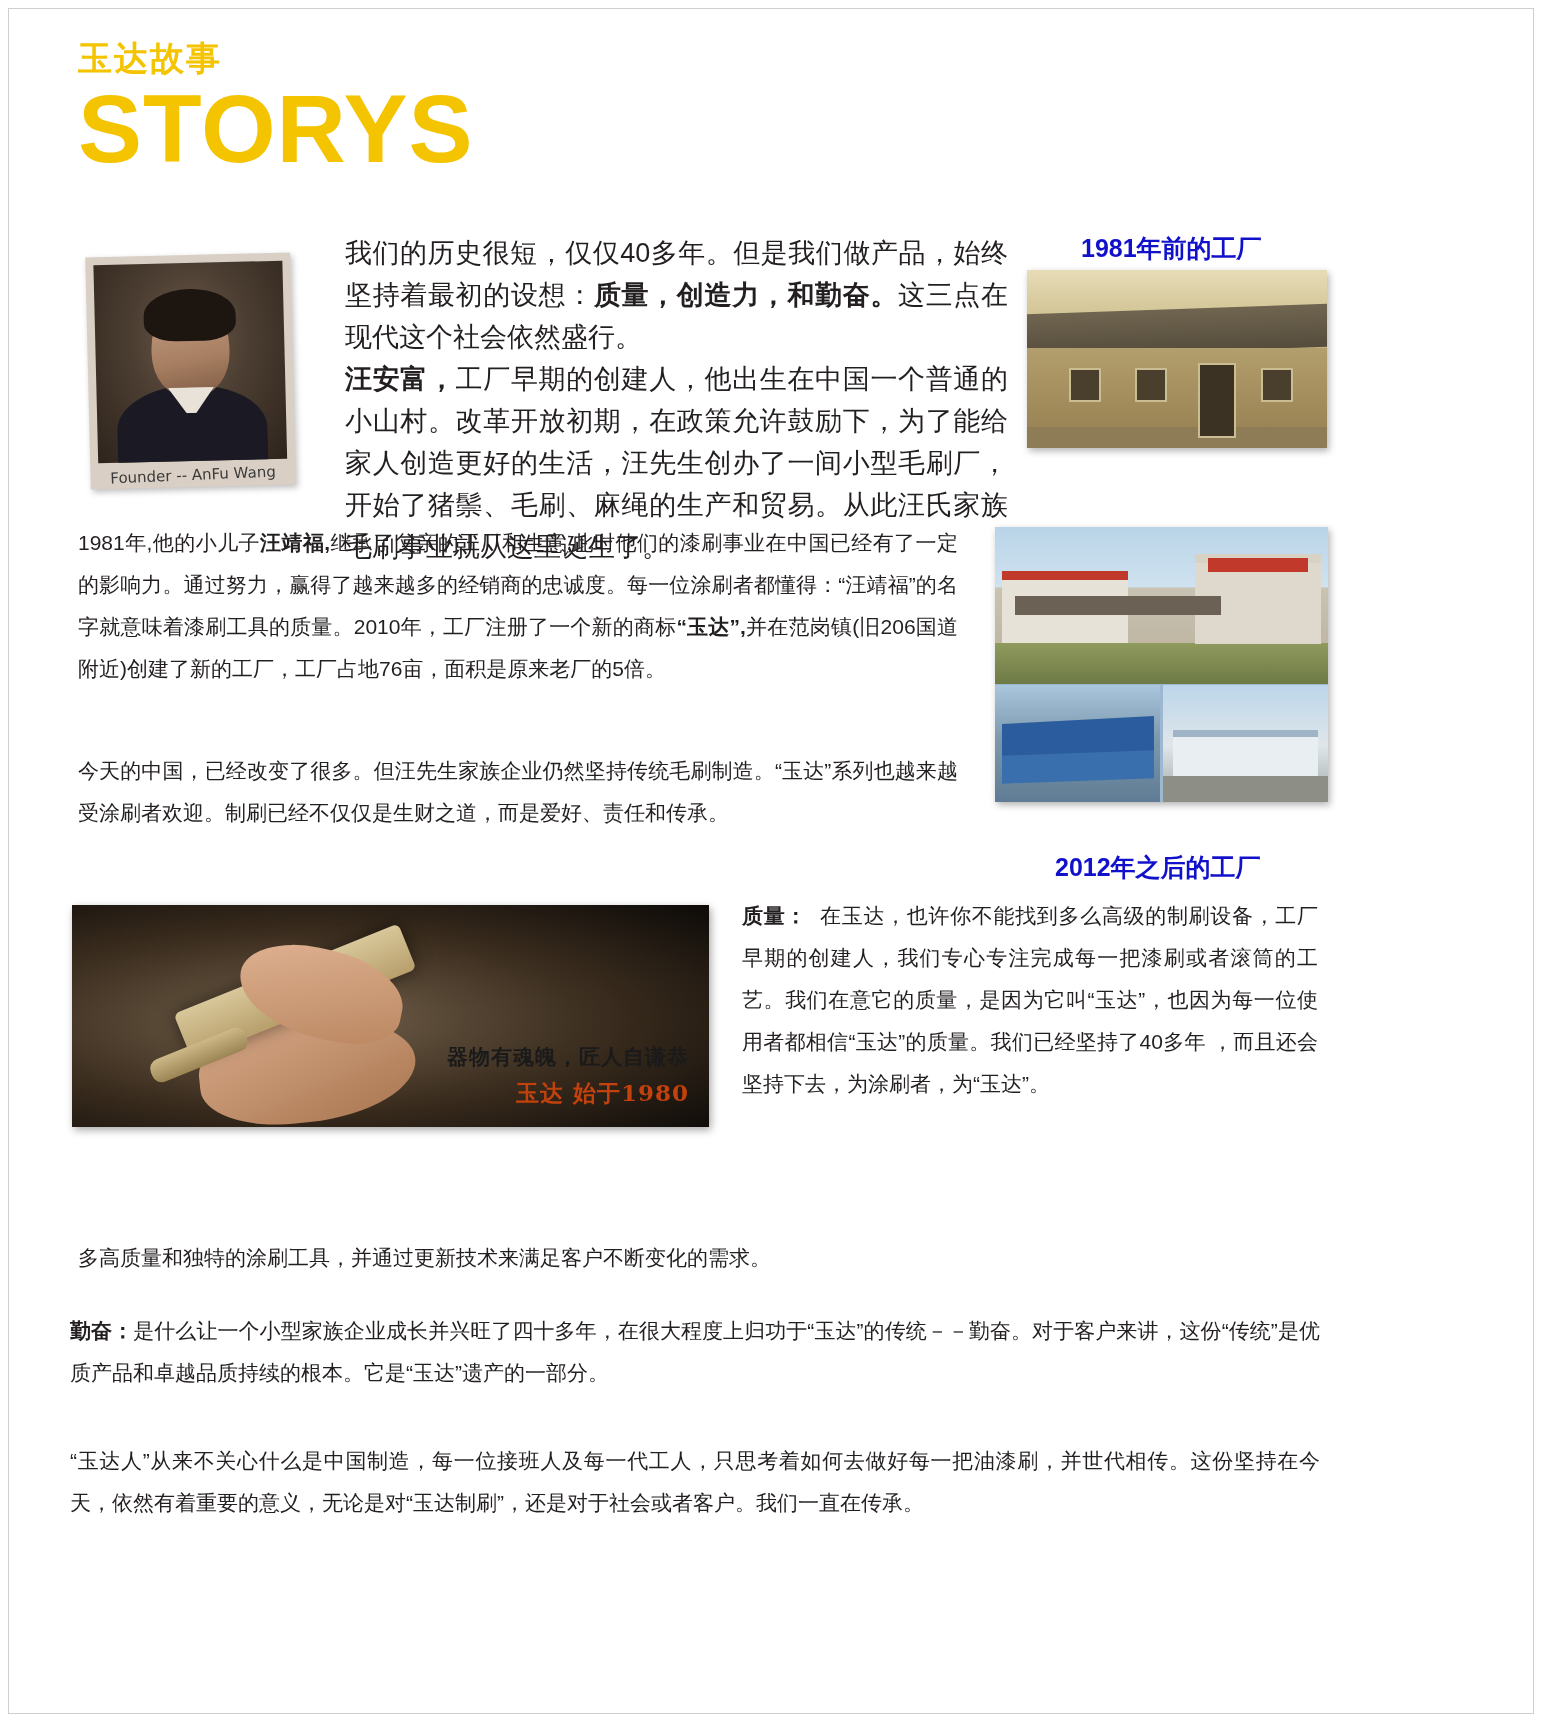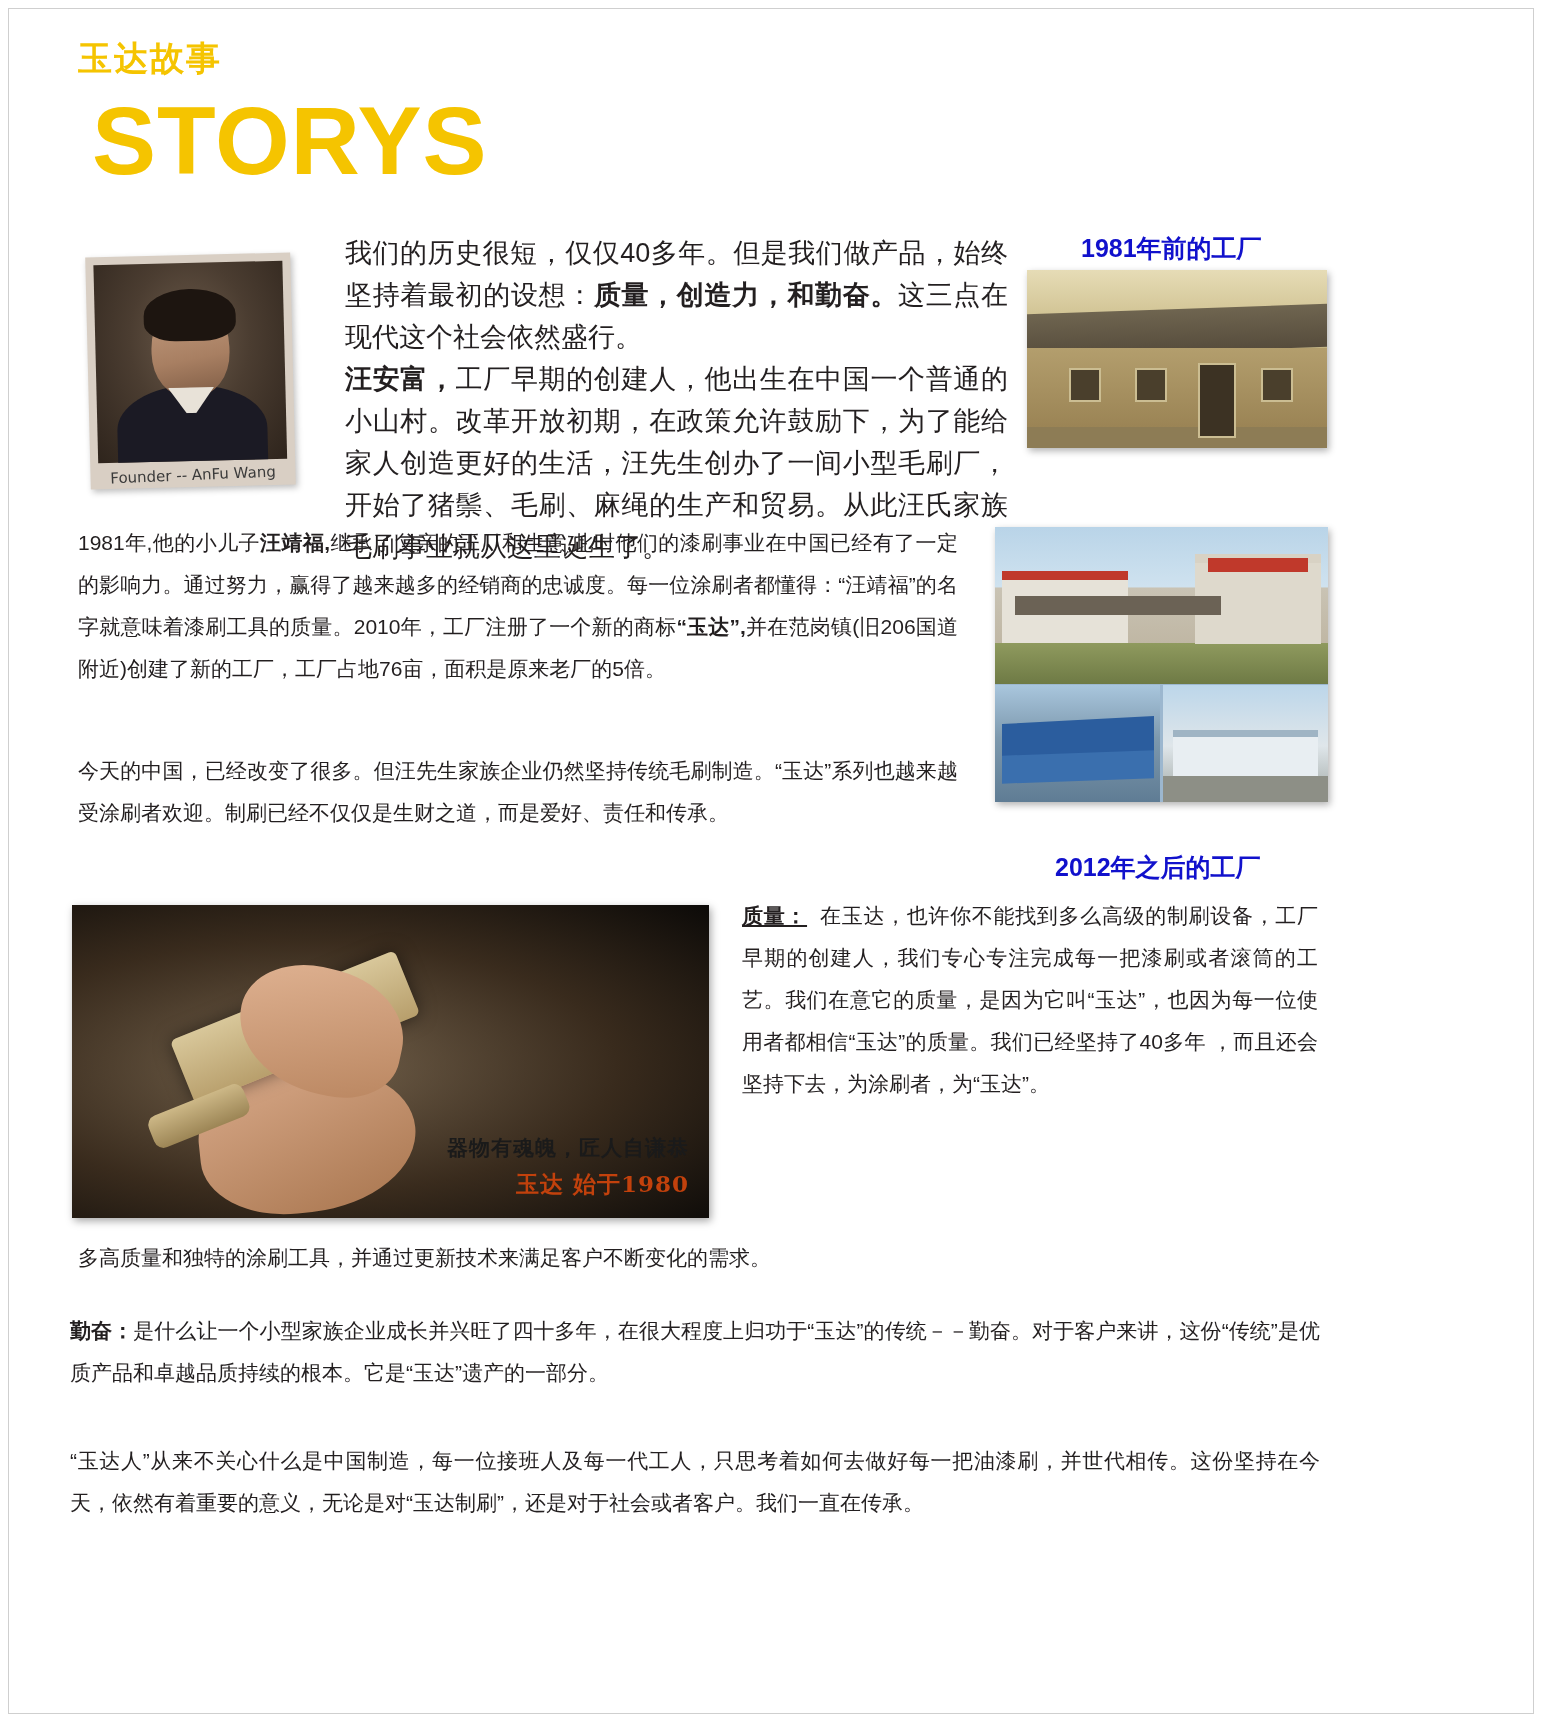--- a/index.html
+++ b/index.html
@@ -47,21 +47,21 @@
     letter-spacing: 2px;
     line-height: 1.1;
     margin: 0 0 2px 0;
   }
   .heading-en {
     font-size: 96px;
     font-weight: bold;
     color: #f5c400;
     letter-spacing: 1px;
     line-height: 1.05;
-    margin: 14px;
+    margin: 0;
   }
 
   
   .founder-photo {
     position: absolute;
     left: 88px;
     top: 255px;
     width: 205px;
     height: 232px;
     background: #d9cfc4;
@@ -280,21 +280,21 @@
     color: #1111cc;
     margin-top: 36px;
   }
 
   
   .craft-photo {
     position: absolute;
     left: 72px;
     top: 905px;
     width: 637px;
-    height: 313px;
+    height: 222px;
     box-shadow: 2px 3px 8px rgba(0,0,0,0.35);
     overflow: hidden;
     background: #111;
   }
   .craft-photo .bg {
     position: absolute; inset: 0;
     background:
       radial-gradient(ellipse at 36% 52%, rgba(210,180,140,0.45) 0%, rgba(60,45,30,0.9) 55%, #0c0a08 100%),
       linear-gradient(120deg, #1a1510 0%, #2a221a 40%, #0d0b09 100%);
   }
@@ -364,21 +364,21 @@
   .right-col {
     position: absolute;
     left: 742px;
     top: 895px;
     width: 576px;
     font-size: 21px;
     line-height: 42px;
     text-align: justify;
   }
   .right-col .p2 { margin-top: 30px; }
-  .right-col b { font-weight: bold; text-decoration: underline; }
+  .right-col b { font-weight: bold; }
 
   
   .wrap-line {
     position: absolute;
     left: 78px;
     top: 1237px;
     width: 1240px;
     font-size: 21px;
     line-height: 42px;
   }

